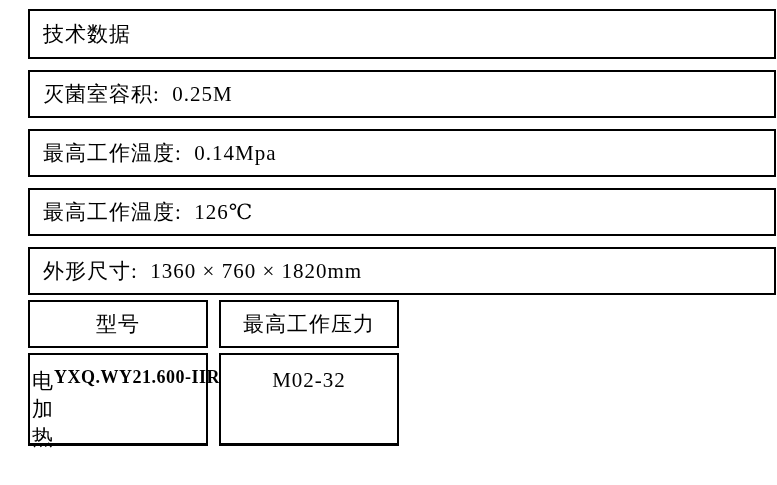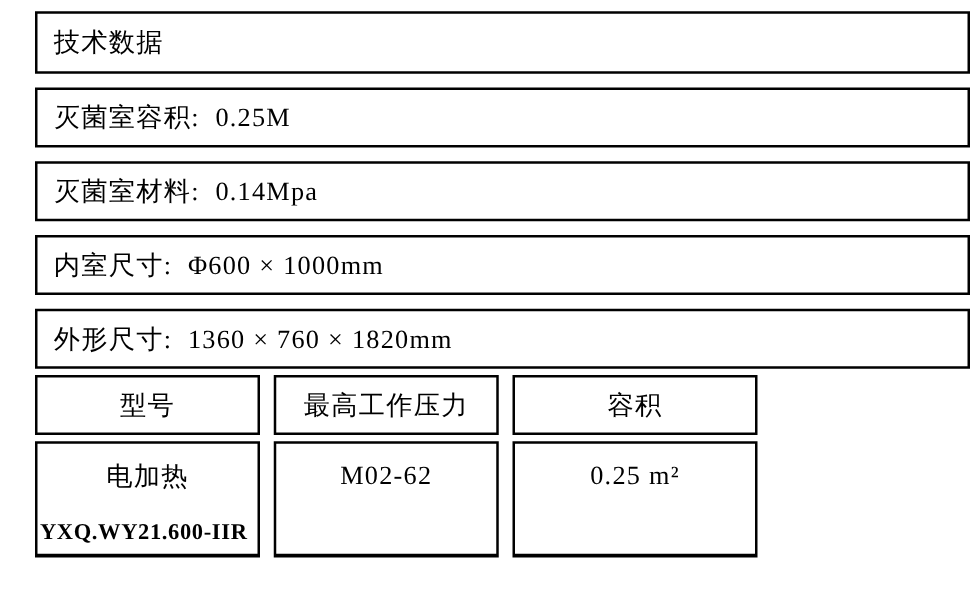--- a/index.html
+++ b/index.html
@@ -59,21 +59,21 @@
     justify-content: center;
     font-size: 21px;
     letter-spacing: 1px;
   }
   .data-cell {
     height: 93px;
     border-bottom-width: 3px;
   }
   .model-cell {
     display: flex;
-    flex-direction: column;
+    flex-direction: row;
     justify-content: space-between;
     padding: 12px 2px 7px 2px;
   }
   .model-type {
     text-align: center;
     font-size: 21px;
     letter-spacing: 1px;
   }
   .model-code {
     font-size: 18px;
@@ -96,46 +96,42 @@
 
   <div class="box spec-row first">
     <span class="spec-text">技术数据</span>
   </div>
 
   <div class="box spec-row">
     <span class="spec-text">灭菌室容积:  0.25M</span>
   </div>
 
   <div class="box spec-row">
-    <span class="spec-text">灭菌室材料:  0.14Mpa</span>
+    <span class="spec-text">最高工作温度:  0.14Mpa</span>
   </div>
 
+  <div class="box spec-row">
+    <span class="spec-text">最高工作温度:  126℃</span>
+  </div>
 
-  <div class="box spec-row">
-    <span class="spec-text">内室尺寸:  Φ600 × 1000mm</span>
-  </div>
 
   <div class="box spec-row">
     <span class="spec-text">外形尺寸:  1360 × 760 × 1820mm</span>
   </div>
 
   <div class="grid">
     <div class="cell head-cell">
       <span>型号</span>
     </div>
     <div class="cell head-cell">
       <span>最高工作压力</span>
     </div>
-    <div class="cell head-cell">
-      <span>容积</span>
-    </div>
   </div>
 
   <div class="grid">
     <div class="cell data-cell model-cell">
       <div class="model-type">电加热</div>
       <div class="model-code">YXQ.WY21.600-IIR</div>
     </div>
-    <div class="cell data-cell value-cell">M02-62</div>
-    <div class="cell data-cell value-cell">0.25 m²</div>
+    <div class="cell data-cell value-cell">M02-32</div>
   </div>
 
 </div>
 
 </body></html>

